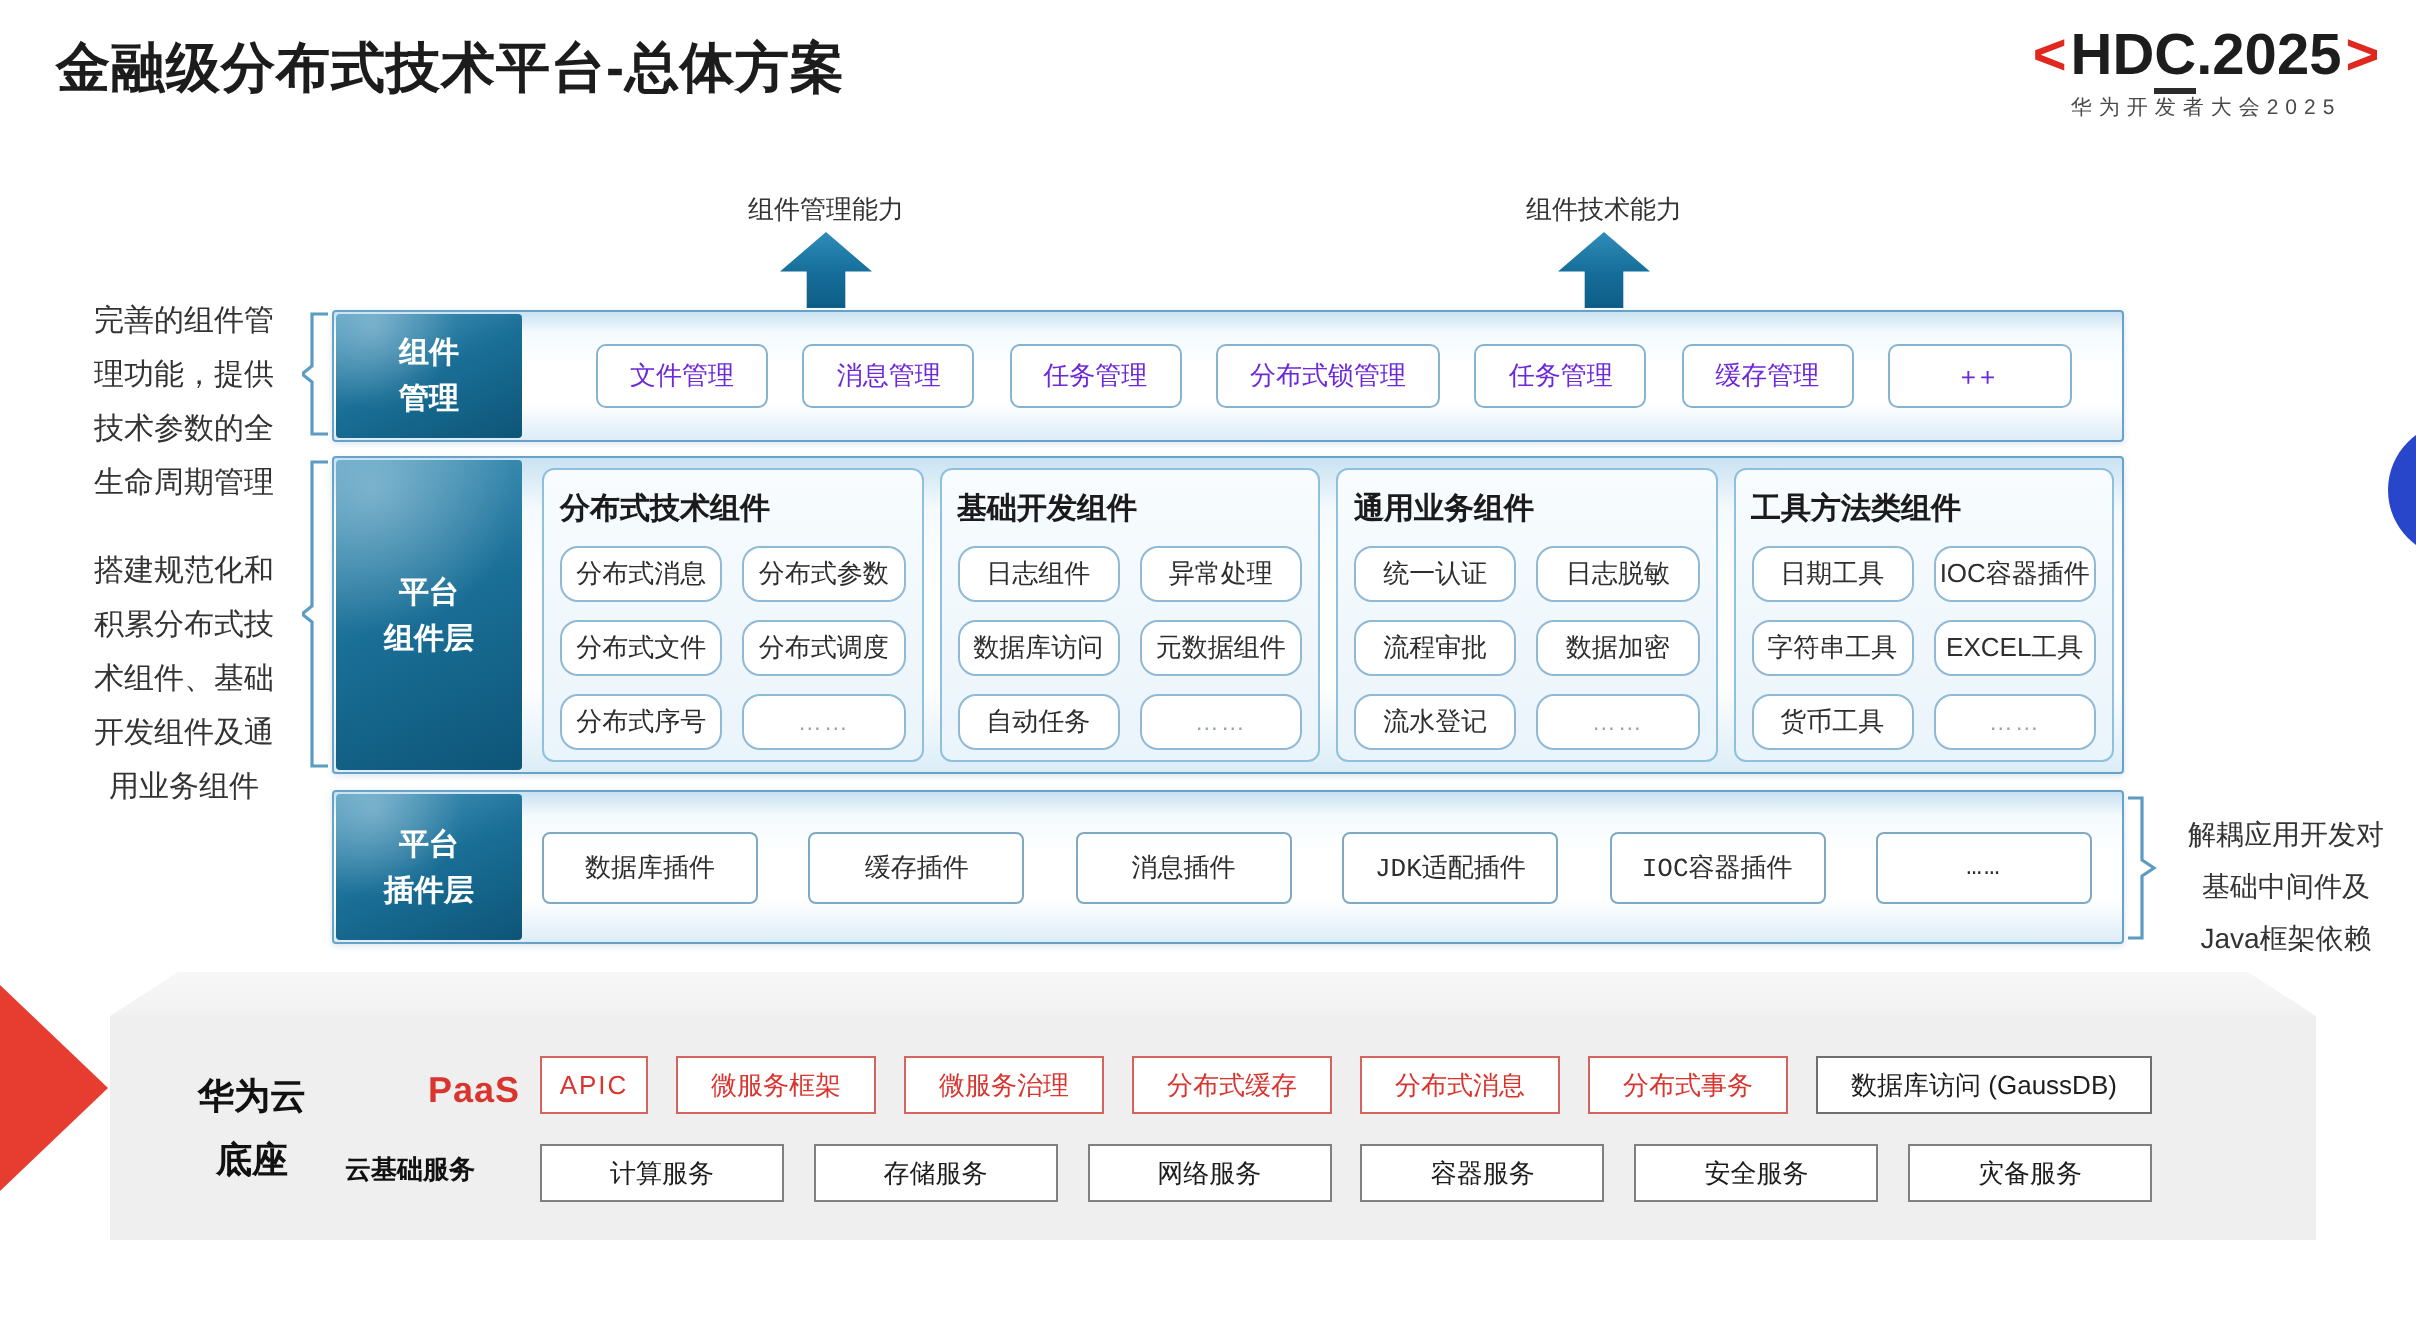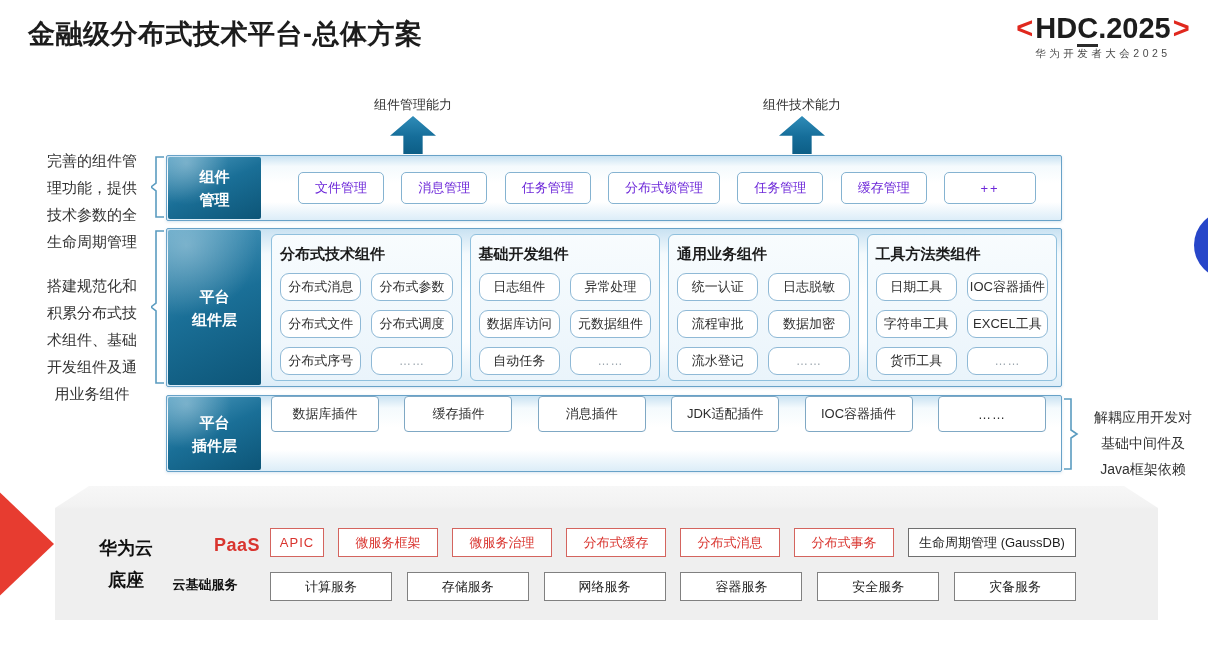--- a/index.html
+++ b/index.html
@@ -55,21 +55,21 @@
   .cols{position:absolute;left:104px;right:4px;top:5px;bottom:5px;display:flex;gap:8px;}
   .col{flex:1;border:1px solid #8fc0dd;border-radius:6px;padding:4px 8px 8px;
        background:linear-gradient(180deg,#f8fcfe 0%,#eaf4fb 100%);}
   .col-title{text-align:left;font-size:15px;font-weight:bold;color:#1b1b1b;margin:6px 0 9px;}
   .col-grid{display:grid;grid-template-columns:1fr 1fr;gap:9px 10px;}
   .chip2{height:26px;display:flex;align-items:center;justify-content:center;background:#fff;
          border:1px solid #8fb9d6;border-radius:9px;font-size:13px;color:#2e2e2e;white-space:nowrap;}
   .dots{color:#9aa5ad;font-size:12px;letter-spacing:1px;}
 
   .row3-items{position:absolute;left:104px;right:15px;top:0;bottom:0;display:flex;
-              justify-content:space-between;}
+              align-items:center;justify-content:space-between;font-family:Liberation Mono, monospace;}
   .chip3{width:106px;height:34px;display:flex;align-items:center;justify-content:center;
          background:#fff;border:1px solid #7fa8c4;border-radius:4px;font-size:13px;color:#2e2e2e;
          white-space:nowrap;}
 
   
   .foundation{position:absolute;left:55px;top:486px;width:1103px;height:134px;
               clip-path:polygon(0 22px,34px 0,calc(100% - 34px) 0,100% 22px,100% 100%,0 100%);
               background:linear-gradient(180deg,#f7f7f7 0px,#f2f2f2 20px,#efefef 23px,#efefef 100%);}
   .fnd-label{position:absolute;left:25px;top:46px;width:92px;text-align:center;font-size:18px;
              font-weight:bold;color:#111;line-height:32px;white-space:pre-line;}
@@ -235,21 +235,21 @@
     <div class="fnd-label">华为云
 底座</div>
     <div class="paas-label">PaaS</div>
     <div class="paas-row">
       <div class="fbox red apic">APIC</div>
       <div class="fbox red w">微服务框架</div>
       <div class="fbox red w">微服务治理</div>
       <div class="fbox red w">分布式缓存</div>
       <div class="fbox red w">分布式消息</div>
       <div class="fbox red w">分布式事务</div>
-      <div class="fbox plain">生命周期管理 (GaussDB)</div>
+      <div class="fbox plain">数据库访问 (GaussDB)</div>
     </div>
     <div class="iaas-label">云基础服务</div>
     <div class="iaas-row">
       <div class="fbox svc">计算服务</div>
       <div class="fbox svc">存储服务</div>
       <div class="fbox svc">网络服务</div>
       <div class="fbox svc">容器服务</div>
       <div class="fbox svc">安全服务</div>
       <div class="fbox svc">灾备服务</div>
     </div>

